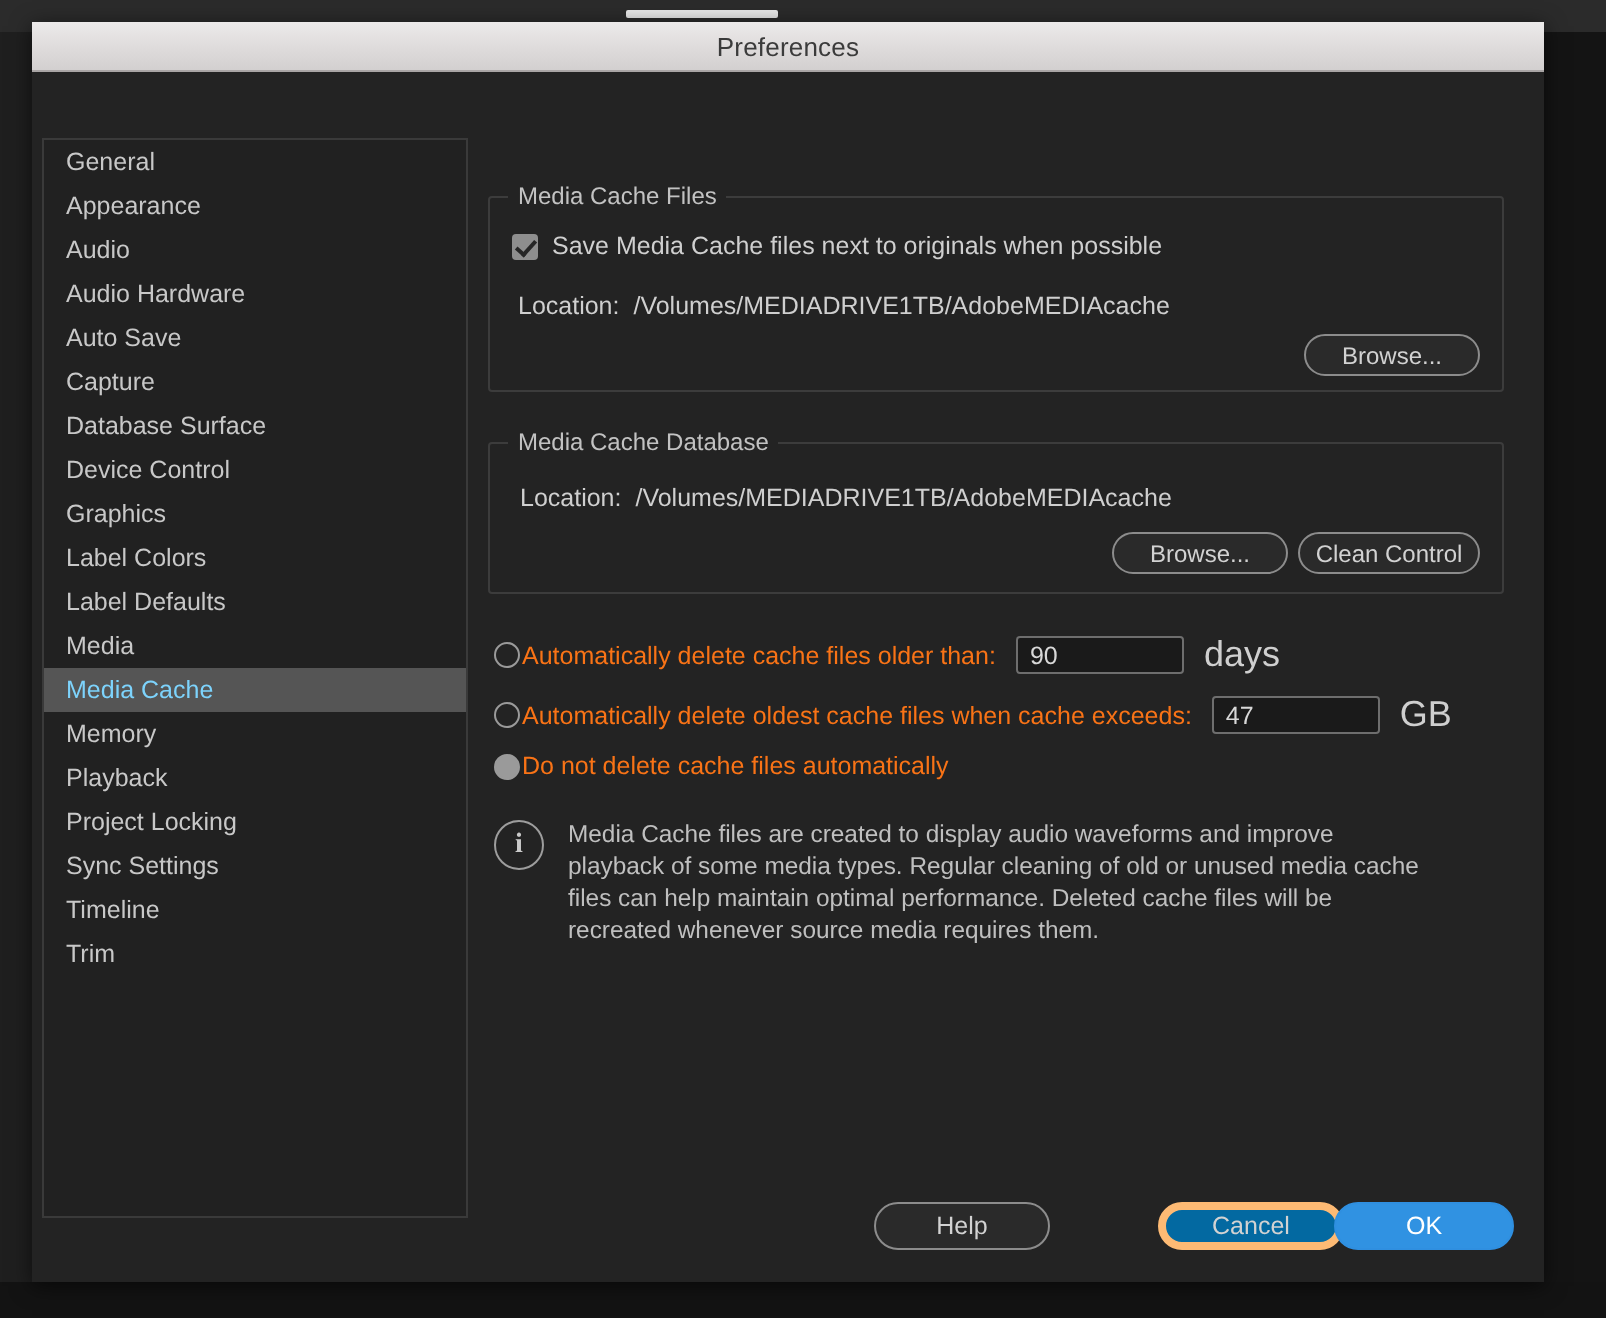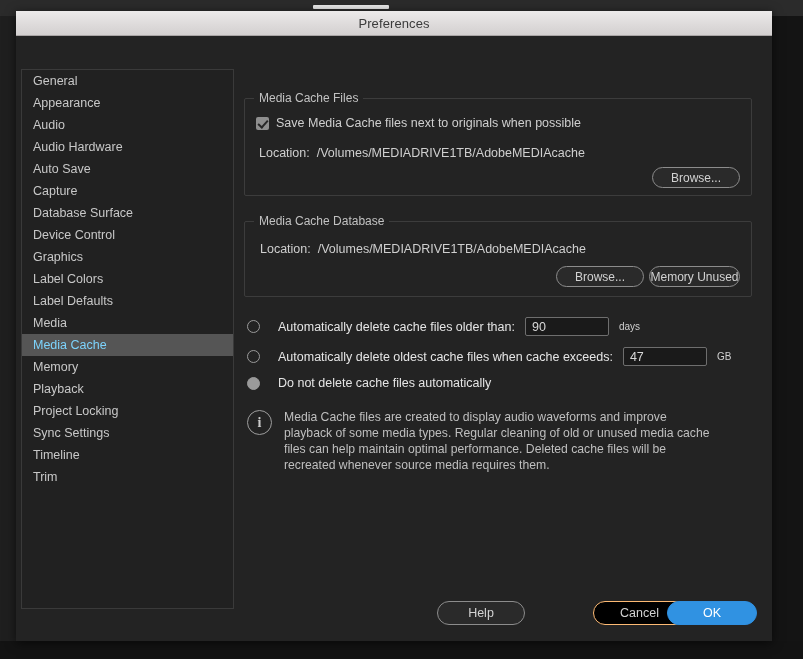--- a/index.html
+++ b/index.html
@@ -208,41 +208,41 @@
     border-radius: 50%;
     border: 1.5px solid #9a9a9a;
     background: transparent;
     flex: 0 0 auto;
   }
   .radio.checked {
     background: #9a9a9a;
     border-color: #9a9a9a;
   }
   .radio-label {
-    margin-left: 18px;
-    font-size: 12.5px;
-    color: #e5e5e5;
+    margin-left: 1px;
+    font-size: 12.5px;
+    color: #f97316;
   }
   .num-input {
     margin-left: 10px;
     width: 84px;
     height: 19px;
     background: #1a1a1a;
     border: 1px solid #6e6e6e;
     border-radius: 2px;
     color: #d8d8d8;
     font-size: 12.5px;
     font-family: "Liberation Sans", sans-serif;
     padding: 8px 6px;
     outline: none;
   }
   #input-gb { width: 84px; }
   .unit {
     margin-left: 10px;
-    font-size: 10px;
+    font-size: 18px;
     color: #cfcfcf;
   }
 
   
   #info-block {
     position: absolute;
     left: 3px; top: 340px;
     width: 500px;
     display: flex;
     align-items: flex-start;
@@ -287,23 +287,23 @@
     justify-content: center;
     cursor: default;
   }
   #btn-help {
     left: 421px; width: 88px;
     border: 1px solid #8c8c8c;
     background: #2a2a2a;
     color: #d2d2d2;
   }
   #btn-cancel {
-    left: 577px; width: 93px;
-    border: 1px solid #fdba74;
-    background: #000000;
+    left: 563px; width: 93px;
+    border: 4px solid #fdba74;
+    background: #0369a1;
     color: #d2d2d2;
   }
   #btn-ok {
     left: 651px; width: 90px;
     border: 1px solid #2f8fe0;
     background: #3092e2;
     color: #ffffff;
   }
 </style>
 </head>
@@ -365,21 +365,21 @@
         </div>
 
         <div class="groupbox" id="gb-db">
           <span class="groupbox-title">Media Cache Database</span>
 
           <div class="loc-line">
             <span>Location:</span><span class="loc-path">/Volumes/MEDIADRIVE1TB/AdobeMEDIAcache</span>
           </div>
 
           <div class="pill" id="btn-browse-db">Browse...</div>
-          <div class="pill" id="btn-clean-unused">Memory Unused</div>
+          <div class="pill" id="btn-clean-unused">Clean Control</div>
         </div>
 
         <div class="radio-row" id="radio-row-1">
           <span class="radio"></span>
           <span class="radio-label">Automatically delete cache files older than:</span>
           <input class="num-input" id="input-days" type="text" value="90" style="">
           <span class="unit">days</span>
         </div>
 
         <div class="radio-row" id="radio-row-2">

